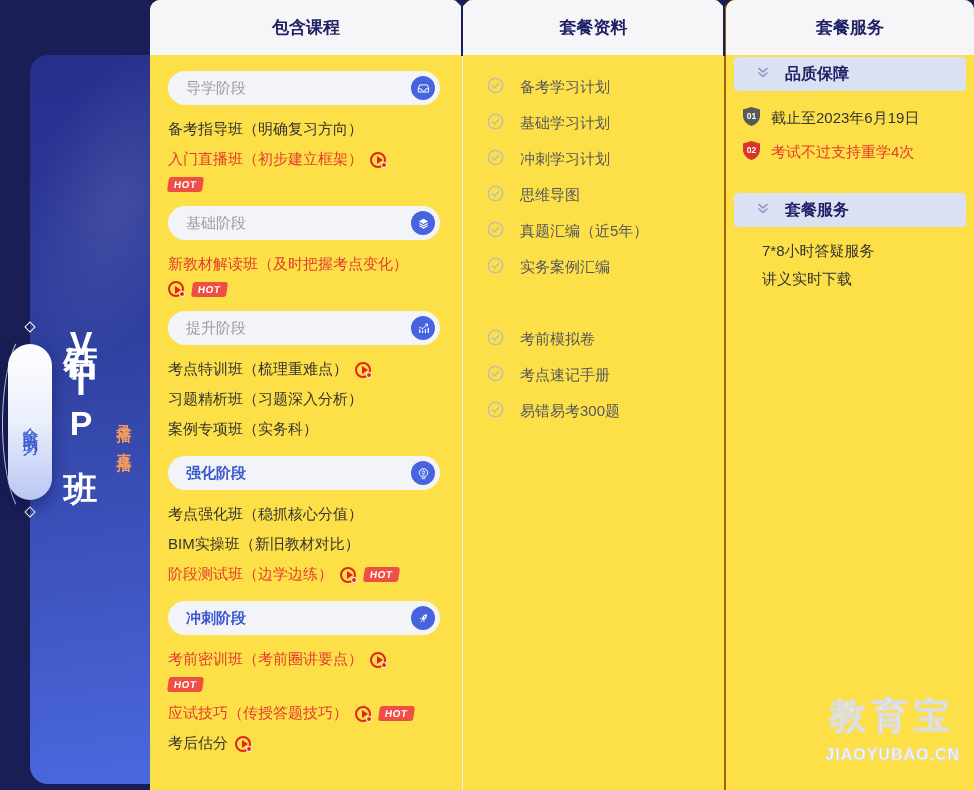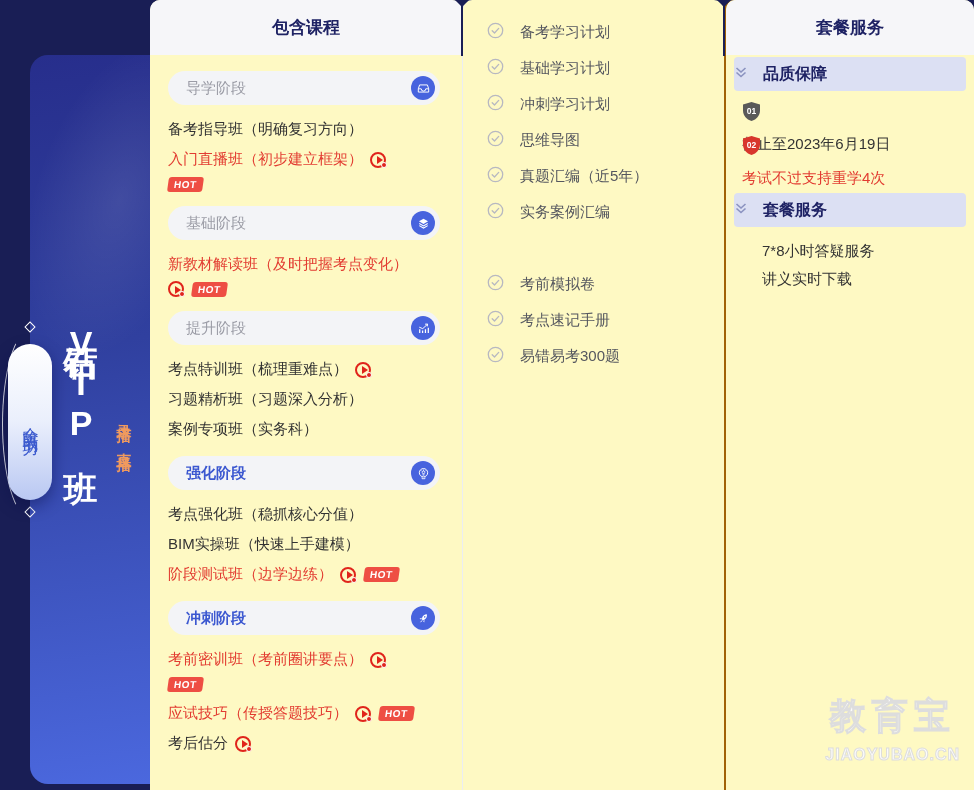--- a/index.html
+++ b/index.html
@@ -47,21 +47,21 @@
     position: absolute; left: 56px; top: 320px; z-index: 2;
     writing-mode: vertical-rl; text-orientation: upright;
     color: #fff; font-size: 34px; font-weight: 800; letter-spacing: 2px; line-height: 50px;
   }
   .v-sub {
     position: absolute; left: 112px; top: 412px; z-index: 2;
     writing-mode: vertical-rl; text-orientation: upright;
     color: #f09a5e; font-size: 15px; font-weight: bold; letter-spacing: 4px; line-height: 24px;
   }
   
-  .col { background: #fef9c3; border-radius: 10px 10px 0 0; position: relative; flex: none; }
+  .col { background: #fde047; border-radius: 10px 10px 0 0; position: relative; flex: none; }
   .col-courses  { width: 312px; }
   .col-materials{ width: 262px; border-left: 1px solid #ebedf2; }
   .col-services { width: 250px; border-left: 2px solid #a16207; }
   .col-header {
     height: 55px; line-height: 55px; text-align: center;
     background: #f6f6f9; border-radius: 10px 10px 0 0;
     color: #1e2264; font-size: 17px; font-weight: bold;
   }
   .sep { position: absolute; top: 0; width: 2px; height: 56px; background: #191e55; z-index: 6; }
   .sep::before {
@@ -111,25 +111,25 @@
   
   .mat-body { padding: 14px 0 0 24px; }
   .mat-group + .mat-group { margin-top: 36px; }
   .mat-row { display: flex; align-items: center; height: 36px; gap: 16px; font-size: 15px; color: #55575f; }
   .mat-row svg { flex: none; }
   
   .svc-body { padding: 2px 8px 0 8px; }
   .svc-section { margin-bottom: 24px; }
   .svc-header {
     height: 34px; background: #dce0f3; border-radius: 4px;
-    display: flex; align-items: center; padding: 0 0; gap: 15px; cursor: pointer;
+    display: flex; align-items: center; padding: 0 22px; gap: 15px; cursor: pointer;
   }
   .svc-header .t { color: #1e2264; font-size: 16px; font-weight: bold; }
   .svc-rows { margin-top: 10px; }
-  .svc-row { display: flex; gap: 10px; height: 34px; font-size: 15px; color: #333; padding-left: 8px; flex-direction: column; }
+  .svc-row { display: flex; align-items: center; gap: 10px; height: 34px; font-size: 15px; color: #333; padding-left: 8px; }
   .svc-row.red { color: #e23c31; }
   .svc-row svg { flex: none; }
   .svc-plain { height: 28px; display: flex; align-items: center; padding-left: 28px; font-size: 15px; color: #333; }
   .svc-plain.red { color: #e23c31; font-weight: bold; }
   
   .watermark {
     position: absolute; right: 14px; bottom: 26px; z-index: 5; text-align: center;
     color: #fbfbfb; -webkit-text-stroke: 1px #ddd; font-weight: bold;
   }
   .wm1 { font-size: 36px; letter-spacing: 6px; }
@@ -219,21 +219,21 @@
               <circle cx="10" cy="8.2" r="2" fill="none" stroke="#fff" stroke-width="1.2"></circle>
               <path d="M9 11h2M9.3 12.6h1.4M10 4.4v1.2M13.4 5.6l-.9.9M6.6 5.6l.9.9" stroke="#fff" stroke-width="1.1" fill="none" stroke-linecap="round"></path>
               <path d="M7.8 15.8v2.2h4.4v-2.2" fill="none" stroke="#fff" stroke-width="1.3"></path>
             </svg>
           </span>
         </div>
         <div class="course-row">
           <span>考点强化班（稳抓核心分值）</span>
         </div>
         <div class="course-row">
-          <span>BIM实操班（快速上手建模）</span>
+          <span>BIM实操班（新旧教材对比）</span>
         </div>
         <div class="course-row red">
           <span>阶段测试班（边学边练）</span>
           <span class="play"></span>
           <span class="hot">HOT</span>
         </div>
         <div class="stage-pill hl">
           <span class="stage-name">冲刺阶段</span>
           <span class="stage-icon">
             <svg width="13" height="13" viewBox="0 0 20 20">
@@ -259,20 +259,21 @@
           <span class="hot">HOT</span>
         </div>
         <div class="course-row">
           <span>考后估分</span>
           <span class="play"></span>
         </div>
       </div>
   </div>
 
   <div class="col col-materials">
+    <div class="col-header">套餐资料</div>
     <div class="mat-body">
         <div class="mat-group">
           <div class="mat-row">
             <span><svg width="17" height="17" viewBox="0 0 17 17">
                 <circle cx="8.5" cy="8.5" r="7.2" fill="none" stroke="#b7b8c1" stroke-width="1.3"></circle>
                 <path d="M5.2 8.7l2.3 2.3 4.2-4.6" fill="none" stroke="#b7b8c1" stroke-width="1.3" stroke-linecap="round" stroke-linejoin="round"></path>
               </svg></span>
             <span>备考学习计划</span>
           </div>
           <div class="mat-row">

